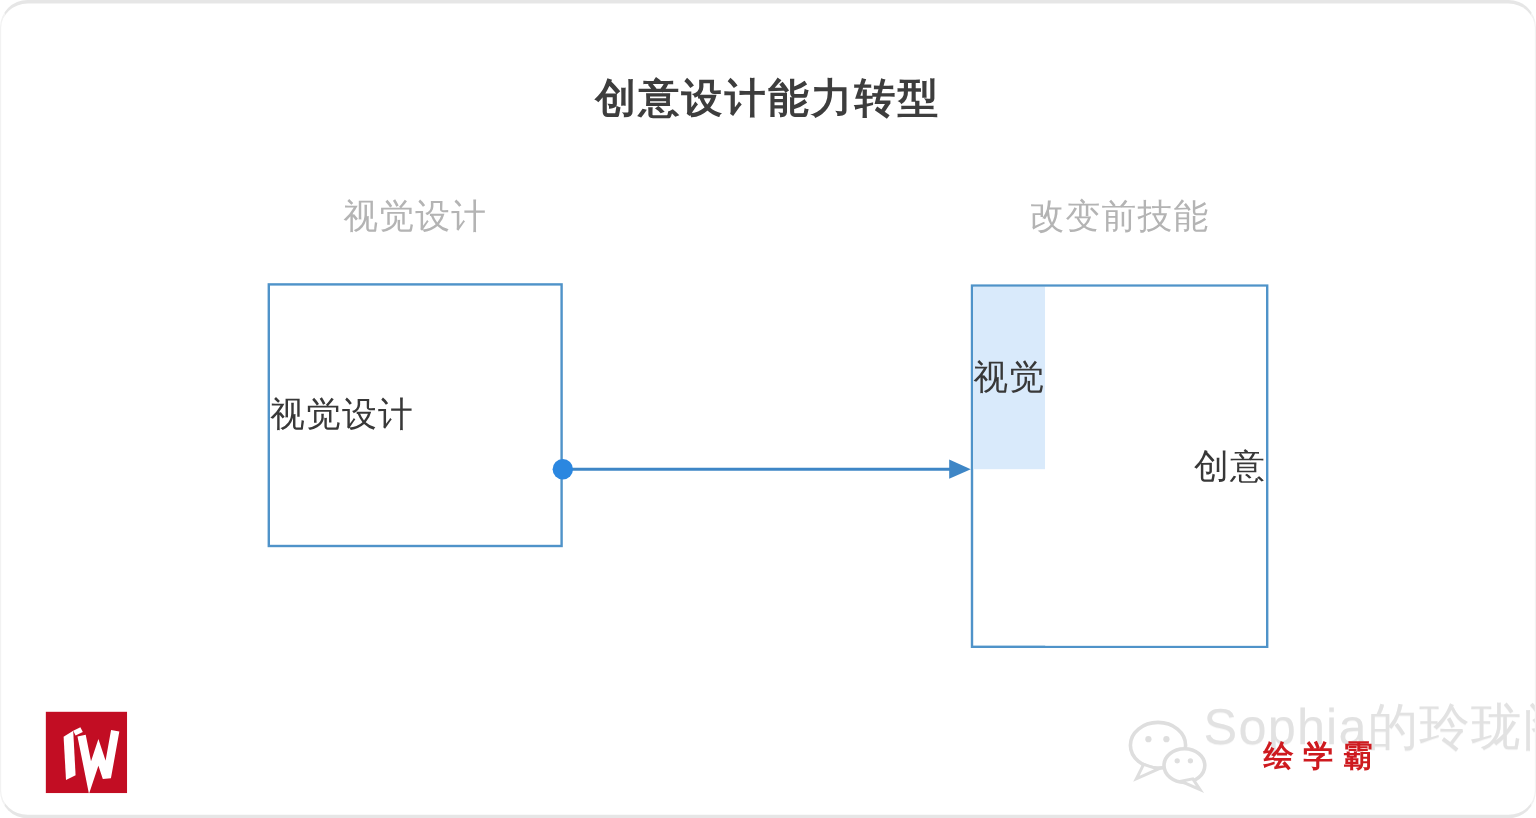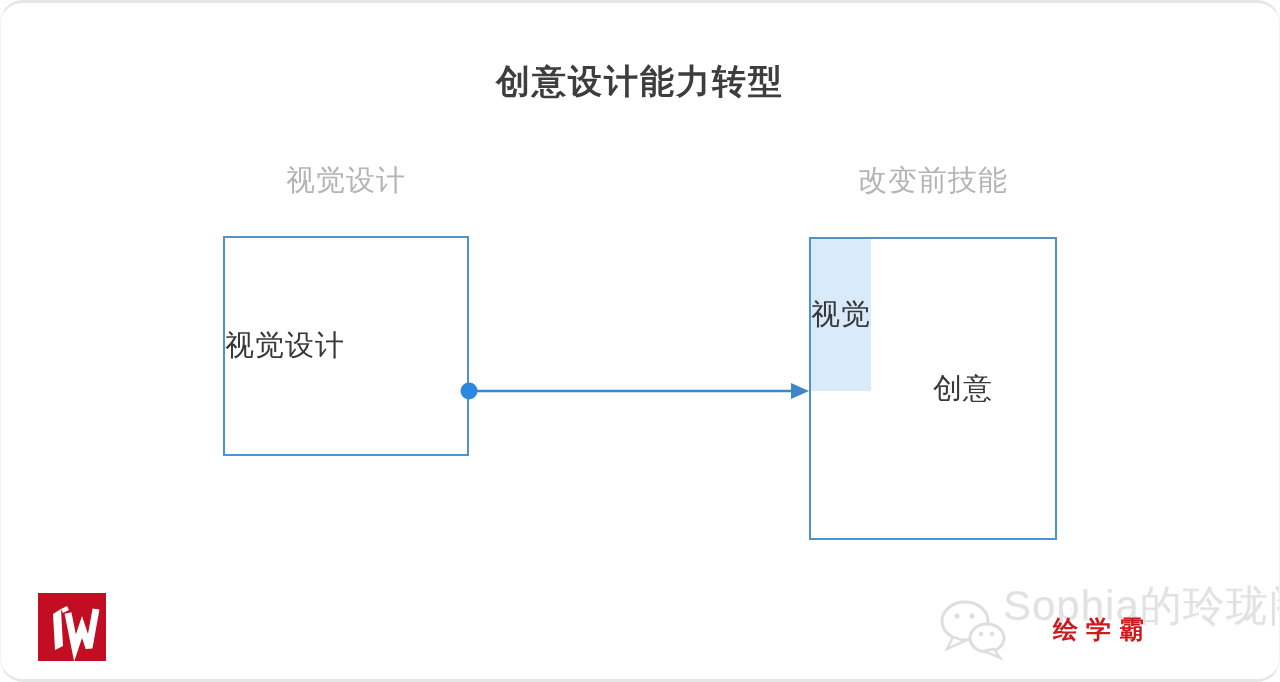--- a/index.html
+++ b/index.html
@@ -34,21 +34,21 @@
     left:808px;top:234px;width:248px;height:303px;
     display:flex;flex-direction:row;
   }
   .box-text{font-size:29px;color:var(--box_text_color,#383838);letter-spacing:1px;}
   .after-top{
     height:152px;background:var(--highlight_fill,#d9eafb);
     display:flex;align-items:center;justify-content:center;
   }
   .after-bottom{
     flex:1;background:#fff;
-    display:flex;align-items:center;justify-content:center;
+    display:flex;align-items:center;justify-content:flex-end;
   }
   .arrow-svg{position:absolute;left:458px;top:368px;width:362px;height:40px;}
   .logo{position:absolute;left:37px;top:590px;width:68px;height:68px;}
   .wechat{position:absolute;left:938px;top:596px;width:72px;height:62px;}
   .wm-gray{
     position:absolute;left:1002px;top:575px;white-space:nowrap;
     font-size:42px;color:var(--watermark_gray,#e2e2e2);letter-spacing:1px;
     text-shadow:0 1px 0 #f7f7f7;
   }
   .wm-red{

